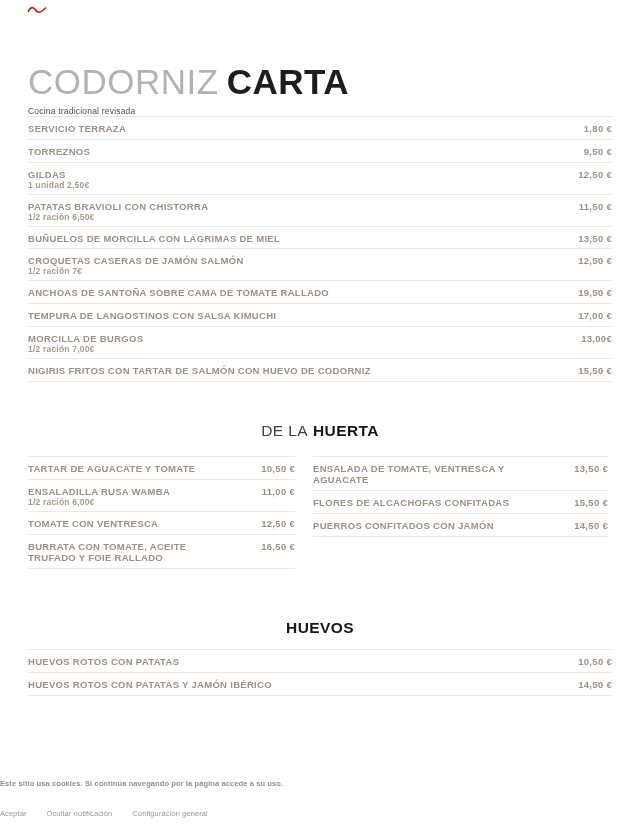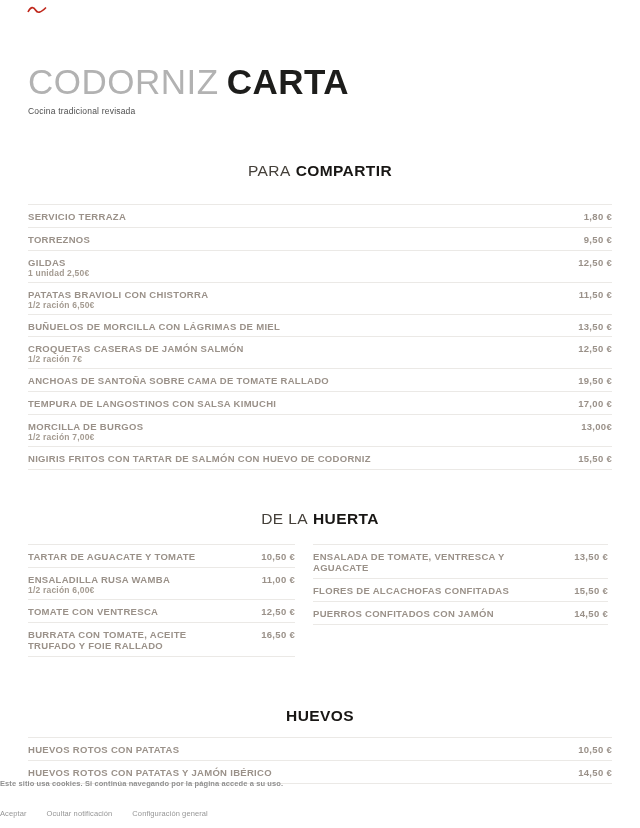--- a/index.html
+++ b/index.html
@@ -72,21 +72,20 @@
 
 <div class="container">
 
   <header>
     <h1><span class="light">CODORNIZ</span><span class="bold">CARTA</span></h1>
     <div class="subtitle">Cocina tradicional revisada</div>
   </header>
 
   <main id="menu">
       <section>
-        <h2 class="section-title st-1"><span class="light">PARA</span><span class="bold">COMPARTIR</span></h2>
         <div class="menu-list">
           <div class="row">
             <div>
               <div class="name">SERVICIO TERRAZA</div>
             </div>
             <div class="price">1,80 €</div>
           </div>
           <div class="row">
             <div>
               <div class="name">TORREZNOS</div>

